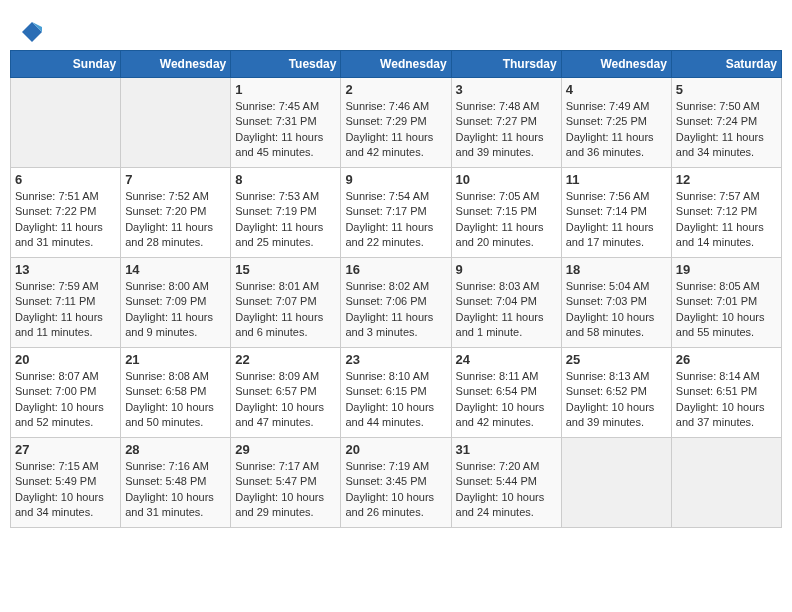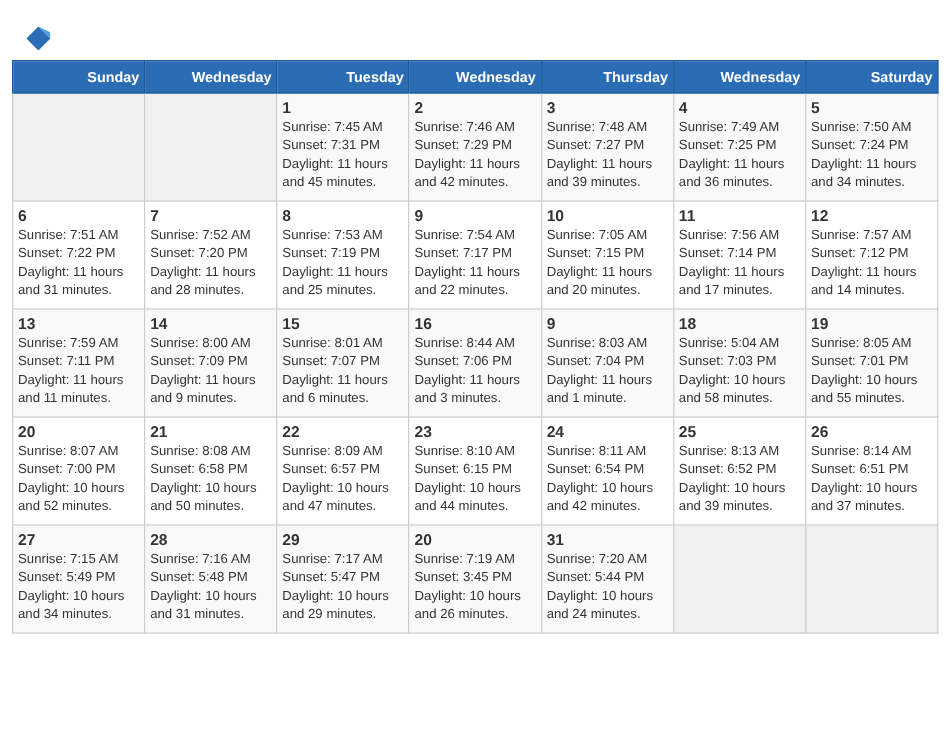--- a/index.html
+++ b/index.html
@@ -225,21 +225,21 @@
 Daylight: 11 hours and 9 minutes.</div>
         </td>
         <td>
           <span class="day-number">15</span>
           <div class="day-info">Sunrise: 8:01 AM
 Sunset: 7:07 PM
 Daylight: 11 hours and 6 minutes.</div>
         </td>
         <td>
           <span class="day-number">16</span>
-          <div class="day-info">Sunrise: 8:44 AM
+          <div class="day-info">Sunrise: 8:02 AM
 Sunset: 7:06 PM
 Daylight: 11 hours and 3 minutes.</div>
         </td>
         <td>
           <span class="day-number">9</span>
           <div class="day-info">Sunrise: 8:03 AM
 Sunset: 7:04 PM
 Daylight: 11 hours and 1 minute.</div>
         </td>
         <td>

